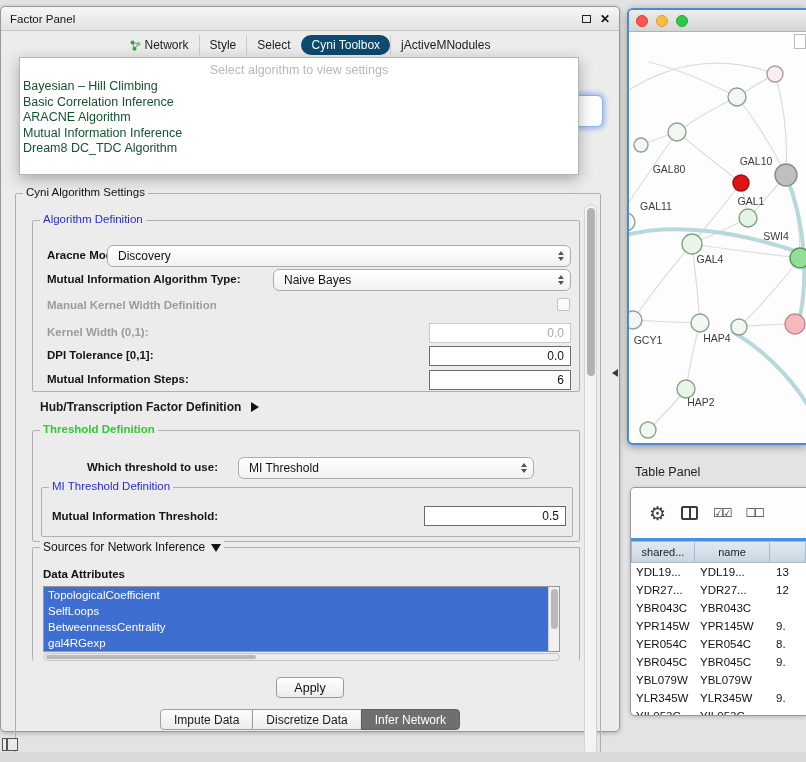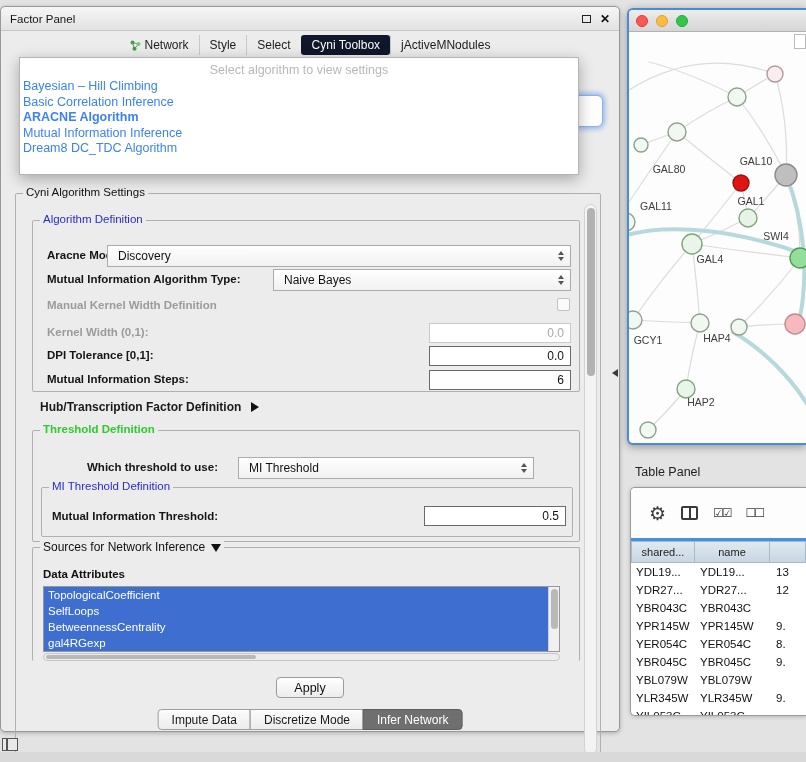--- a/index.html
+++ b/index.html
@@ -12,32 +12,32 @@
   .cp-titlebar{height:24px;display:flex;align-items:center;padding:0 9px;background:linear-gradient(#f6f6f6,#e2e2e2);
     border-bottom:1px solid #c6c6c6;border-radius:5px 5px 0 0}
   .cp-title{font-size:11.5px;color:#151515}
   .cp-buttons{margin-left:auto;display:flex;gap:9px;align-items:center}
   .float-btn{width:9px;height:8px;border:1.5px solid #222;background:transparent}
   .close-btn{font-size:12px;font-weight:bold;color:#111;line-height:1;cursor:default}
 
   .cp-tabs{height:28px;display:flex;align-items:center;justify-content:center;font-size:12px;color:#1c1c1c}
   .cp-tab{padding:3px 10px;display:flex;align-items:center;gap:4px;border-left:1px solid #c9c9c9;line-height:14px}
   .cp-tab:first-child{border-left:none}
-  .cp-tab.selected{background:#0f172a;color:#fafafa;border-radius:3px;border-left-color:transparent}
+  .cp-tab.selected{background:#0c4a6e;color:#fafafa;border-radius:10px;border-left-color:transparent}
 
   
   .hidden-combo{position:absolute;left:556px;top:88px;width:46px;height:32px;background:#fff;
     border:1px solid #8ab4e8;border-radius:6px;box-shadow:0 0 5px 2px rgba(100,150,235,.6);z-index:5}
 
   
   .algo-popup{position:absolute;left:18px;top:50px;width:560px;height:118px;background:#fff;
     border:1px solid #b5b5b5;box-shadow:0 4px 14px rgba(0,0,0,.3);z-index:40;padding-top:3px;font-size:12.5px}
   .algo-placeholder{text-align:center;color:#b8b8b8;height:18px;line-height:18px}
-  .algo-item{height:15.5px;line-height:15.5px;padding-left:3px;color:#3b82f6;white-space:nowrap}
-  .algo-item.bold{font-weight:bold}
+  .algo-item{height:15.5px;line-height:15.5px;padding-left:3px;color:#14532d;white-space:nowrap}
+  .algo-item.bold{font-weight:normal}
 
   
   .group{position:absolute;border:1px solid #b0b0b0;border-radius:2px}
   .group-title{position:absolute;top:-8px;left:7px;background:#ececec;padding:0 3px;font-size:11.5px;white-space:nowrap}
   .t-black{color:#111}
   .t-blue{color:#2b2bd0;font-weight:normal}
   .t-green{color:#2ecb2e;font-weight:bold}
 
   .settings-group{left:14px;top:186px;width:586px;height:569px}
 
@@ -48,21 +48,21 @@
 
   .algo-def{left:16px;top:26px;width:548px;height:172px}
   .thresh-group{left:16px;top:236px;width:548px;height:112px}
   .mi-group{left:8px;top:56px;width:532px;height:50px;border-color:#b0b0b0}
   .sources-group{left:16px;top:353px;width:548px;height:114px;border-bottom:none}
 
   .lbl{position:absolute;font-size:11.5px;font-weight:bold;color:#151515;white-space:nowrap}
   .lbl.disabled{color:#9b9b9b}
 
   .combo{position:absolute;height:22px;background:linear-gradient(#ffffff,#f1f1f1);border:1px solid #ababab;
-    border-radius:0;display:flex;align-items:center;padding:0 3px 0 10px;font-size:12px;color:#111}
+    border-radius:6px;display:flex;align-items:center;padding:0 3px 0 10px;font-size:12px;color:#111}
   .stepper{margin-left:auto;display:flex;flex-direction:column;align-items:center;justify-content:center;gap:2px;width:13px}
   .stepper i{display:block;width:0;height:0}
   .stepper .up{border-left:3.5px solid transparent;border-right:3.5px solid transparent;border-bottom:4.5px solid #555}
   .stepper .down{border-left:3.5px solid transparent;border-right:3.5px solid transparent;border-top:4.5px solid #555}
 
   .tfield{position:absolute;height:20px;background:#fff;border:1px solid #6a6a6a;font-size:12px;
     display:flex;align-items:center;justify-content:flex-end;padding:0 6px;color:#111}
   .tfield.disabled{border-color:#c9c9c9;color:#a8a8a8}
 
   .checkbox{position:absolute;width:13px;height:13px;border:1px solid #c2c2c2;background:#fafafa;border-radius:2px}
@@ -277,21 +277,21 @@
       </div>
     </div>
   </div>
 
   <div class="apply-btn">
     <span>Apply</span>
   </div>
 
   <div class="bottom-tabs" id="bottom-tabs">
       <div class="seg">Impute Data</div>
-      <div class="seg">Discretize Mode</div>
+      <div class="seg">Discretize Data</div>
       <div class="seg selected">Infer Network</div>
     </div>
 </div>
 
 <div class="splitter-handle"></div>
 
 <div class="net-window">
   <div class="net-titlebar">
     <span class="traffic t-red"></span>
     <span class="traffic t-yellow"></span>

